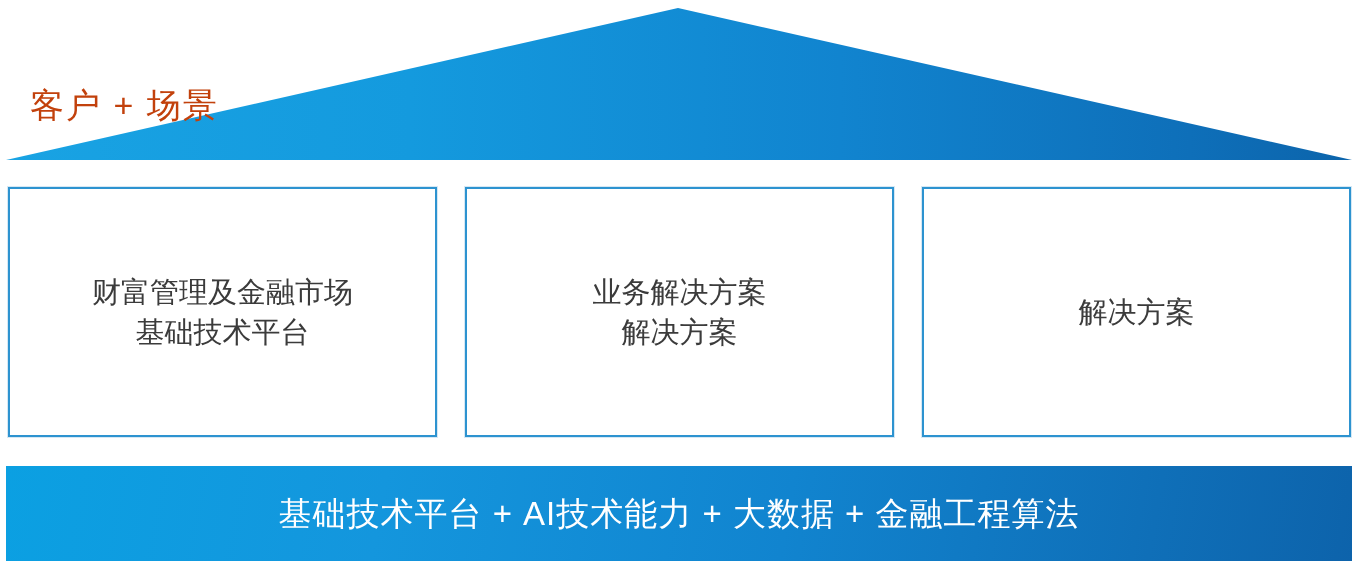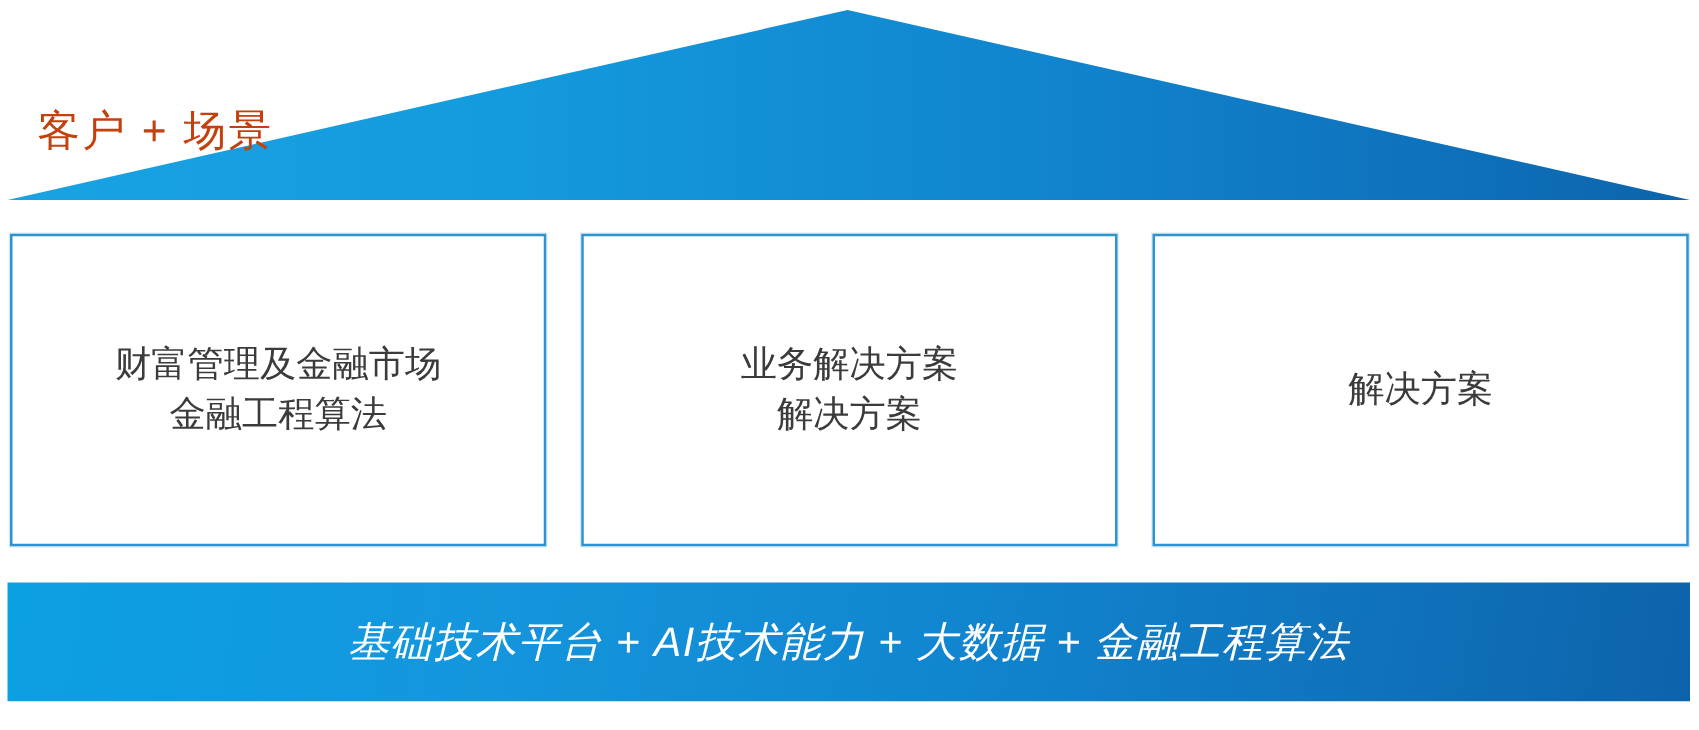--- a/index.html
+++ b/index.html
@@ -83,21 +83,20 @@
   .foundation {
     position: absolute;
     left: 6px;
     top: 466px;
     width: 1346px;
     height: 95px;
     background: linear-gradient(100deg, #0ba0e2 0%, #1496dd 28%, #1184cf 58%, #0f6fb8 85%, #0d63ab 100%);
     display: flex;
     align-items: center;
     justify-content: center;
-    font-style: italic;
   }
   .foundation-label {
     color: #ffffff;
     font-size: 33px;
     letter-spacing: 1px;
     white-space: nowrap;
     line-height: 1;
   }
 </style>
 </head>
@@ -118,21 +117,21 @@
       </defs>
       <polygon points="678,0 1352,152 6,152" fill="url(#roofGrad)"></polygon>
     </svg>
     <div class="roof-label">客户 + 场景</div>
   </div>
 
   <div class="pillars">
 
     <div class="pillar">
       <div class="pillar-line">财富管理及金融市场</div>
-      <div class="pillar-line">金融工程算法</div>
+      <div class="pillar-line">基础技术平台</div>
     </div>
 
     <div class="pillar">
       <div class="pillar-line">业务解决方案</div>
       <div class="pillar-line">解决方案</div>
     </div>
 
     <div class="pillar">
       <div class="pillar-line">解决方案</div>
     </div>

